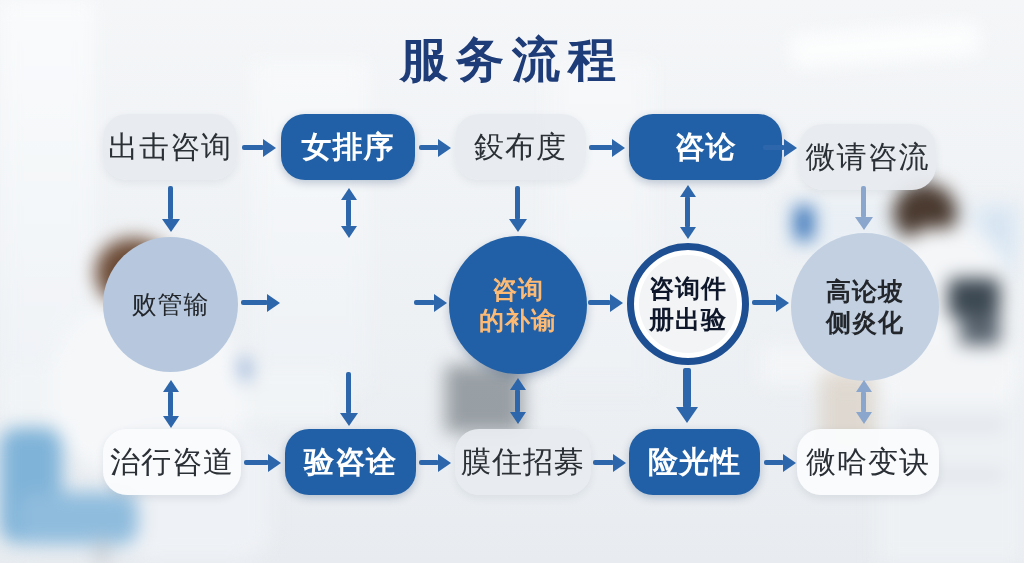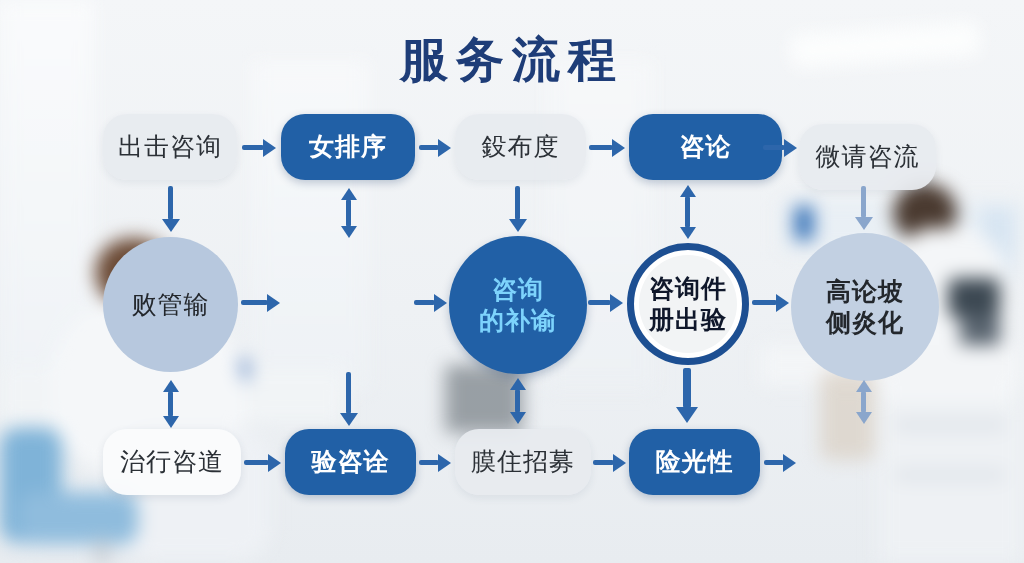--- a/index.html
+++ b/index.html
@@ -48,29 +48,29 @@
   .drawer2{left:895px;top:470px;width:110px;height:10px;background:#dde2e8;border-radius:3px;}
   .stool-r{left:820px;top:370px;width:55px;height:90px;background:#d9cfc2;border-radius:10px;opacity:.7;}
 
   
   .title{position:absolute;top:28px;left:0;width:1024px;text-align:center;
          font-size:48px;font-weight:800;color:var(--title);letter-spacing:8px;}
 
   
   .node{position:absolute;display:flex;align-items:center;justify-content:center;
         text-align:center;letter-spacing:1px;white-space:pre-line;line-height:1.25;}
-  .pill{height:66px;border-radius:24px;font-size:25px;}
+  .pill{height:66px;border-radius:24px;font-size:30px;}
   .pill.light{background:rgba(231,235,239,.93);color:var(--ink);box-shadow:0 3px 8px rgba(40,60,90,.08);}
   .pill.white{background:rgba(250,251,252,.96);color:var(--ink);box-shadow:0 3px 8px rgba(40,60,90,.10);}
   .pill.dark{background:var(--dark);color:#ffffff;font-weight:700;box-shadow:0 3px 8px rgba(20,50,100,.25);}
   .circle{border-radius:50%;font-size:25px;}
   .circle.blue1{background:#b7c8de;color:#23272c;}
   .circle.blue2{background:#c2d0e2;color:#23272c;font-weight:600;}
   .circle.lightc{background:#e7e9ea;color:#2b3036;}
-  .circle.darkc{background:var(--dark);color:#7dd3fc;font-weight:700;box-shadow:0 4px 10px rgba(20,50,100,.25);}
+  .circle.darkc{background:var(--dark);color:#fdba74;font-weight:700;box-shadow:0 4px 10px rgba(20,50,100,.25);}
   .circle.outline{background:#f2f4f5;border:7px solid var(--darker);box-shadow:inset 0 0 0 5px #fff;color:#0f172a;font-weight:700;}
 
   
   .arrow-h{position:absolute;height:5px;background:var(--arrow);border-radius:2px;}
   .arrow-h::after{content:"";position:absolute;right:-12px;top:50%;transform:translateY(-50%);
     border-left:13px solid var(--arrow);border-top:9px solid transparent;border-bottom:9px solid transparent;}
   .arrow-v{position:absolute;width:5px;background:var(--arrow);border-radius:2px;}
   .arrow-v.down::after{content:"";position:absolute;bottom:-12px;left:50%;transform:translateX(-50%);
     border-top:13px solid var(--arrow);border-left:9px solid transparent;border-right:9px solid transparent;}
   .arrow-v.double::after{content:"";position:absolute;bottom:-11px;left:50%;transform:translateX(-50%);
@@ -133,20 +133,21 @@
 的补谕</div>
   <div class="node circle outline" style="left:627px;top:243px;width:122px;height:122px;">咨询件
 册出验</div>
   <div class="node circle blue2" style="left:791px;top:233px;width:148px;height:148px;">高论坡
 侧炎化</div>
 
   <div class="node pill white" style="left:103px;top:429px;width:138px;">治行咨道</div>
   <div class="node pill dark" style="left:285px;top:429px;width:131px;">验咨诠</div>
   <div class="node pill light" style="left:455px;top:429px;width:136px;">膜住招募</div>
   <div class="node pill dark" style="left:629px;top:429px;width:131px;">险光性</div>
+  <div class="node pill white" style="left:797px;top:429px;width:142px;">微哈变诀</div>
 
   <div class="arrow-h" style="left:242px;top:145px;width:22px;"></div>
   <div class="arrow-h" style="left:419px;top:145px;width:20px;"></div>
   <div class="arrow-h" style="left:589px;top:145px;width:24px;"></div>
   <div class="arrow-h" style="left:763px;top:145px;width:22px;"></div>
 
   <div class="arrow-h" style="left:241px;top:300px;width:27px;"></div>
   <div class="arrow-h" style="left:414px;top:300px;width:21px;"></div>
   <div class="arrow-h" style="left:588px;top:300px;width:23px;"></div>
   <div class="arrow-h" style="left:752px;top:300px;width:25px;"></div>

